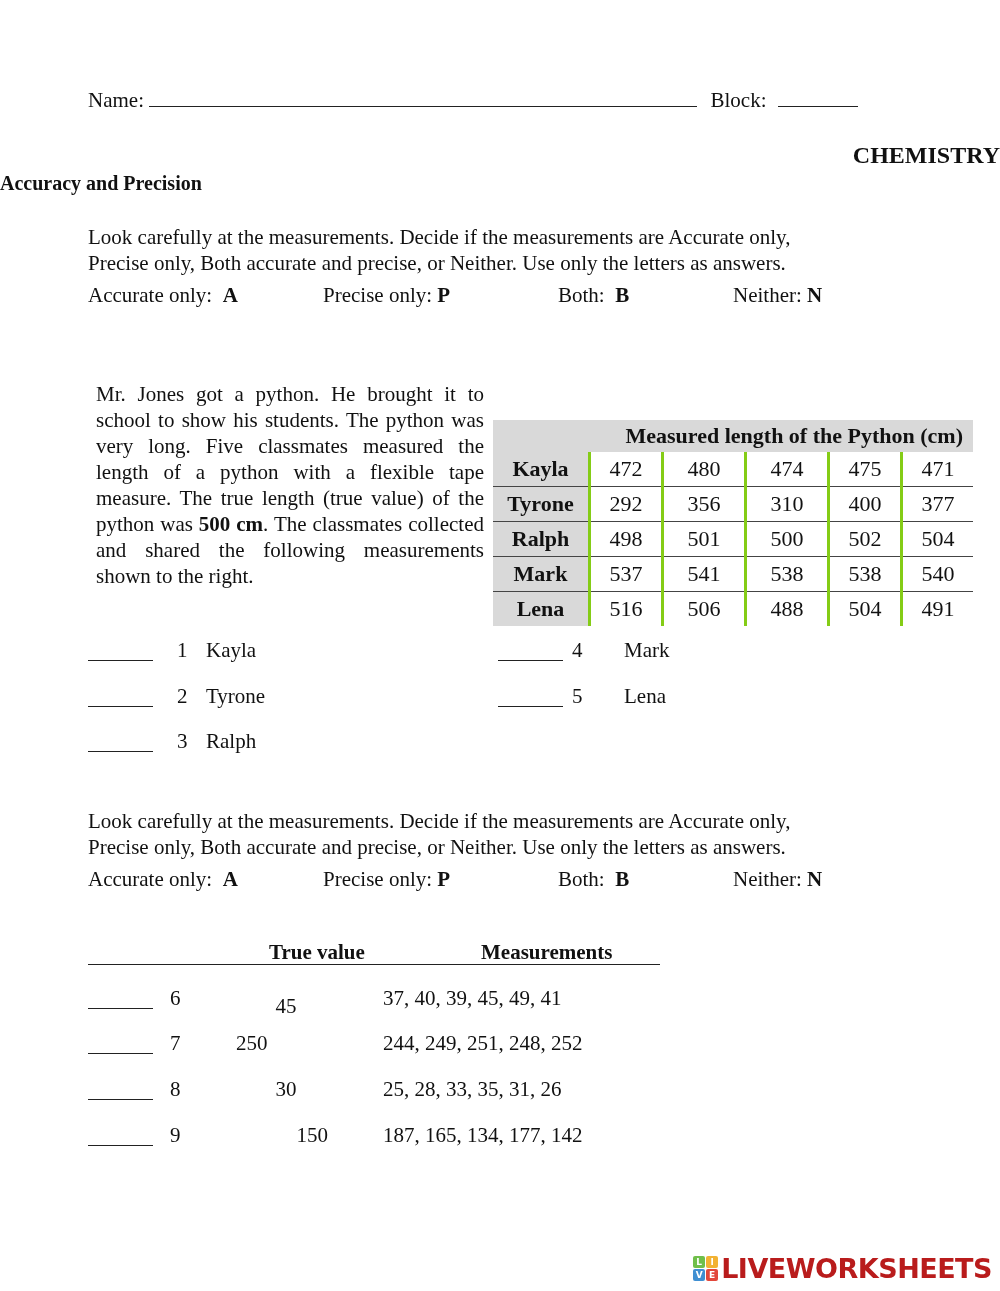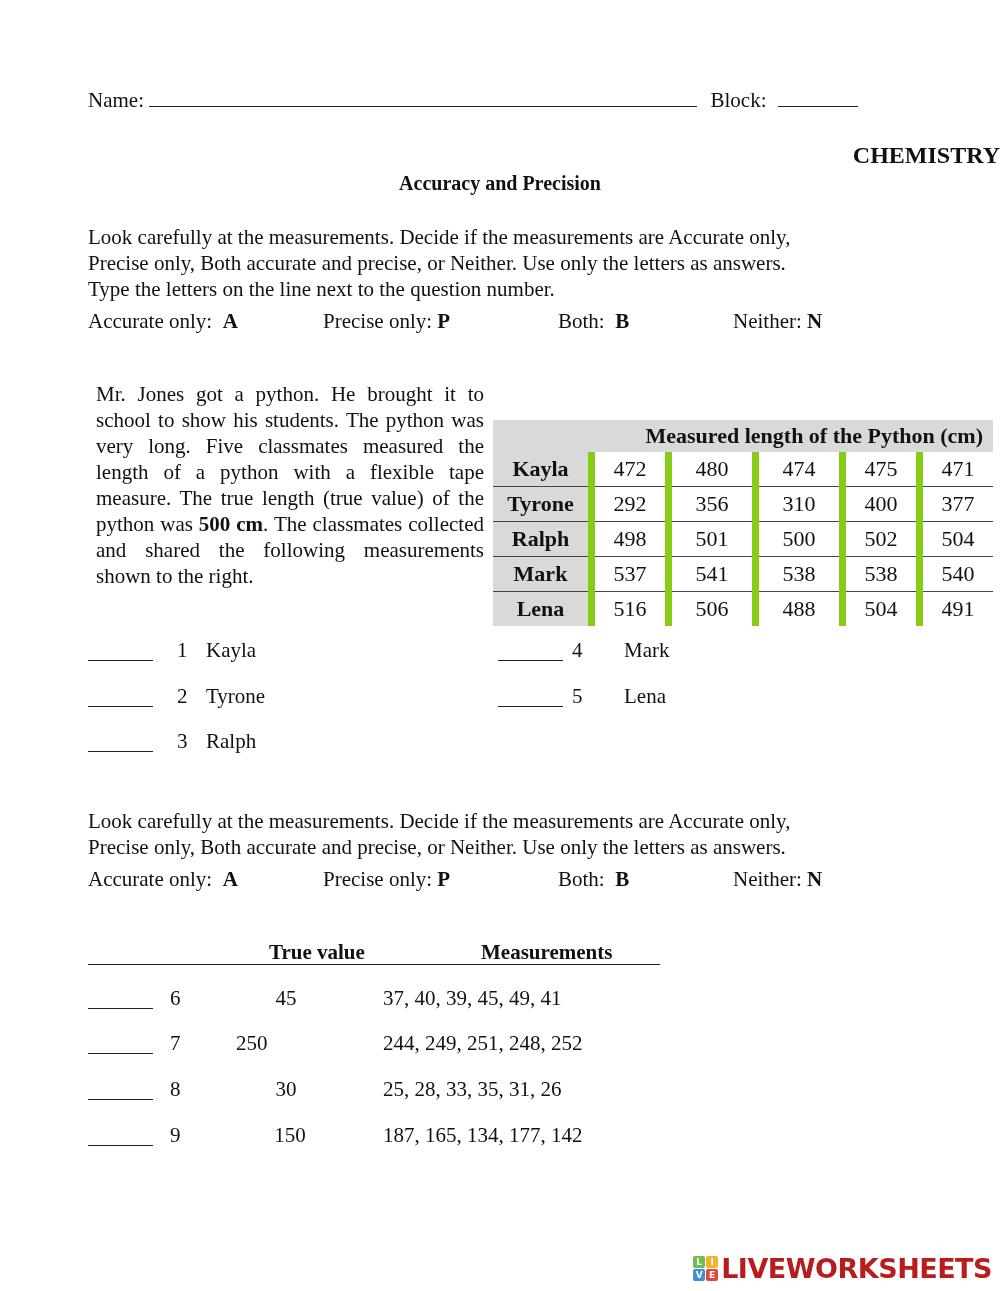--- a/index.html
+++ b/index.html
@@ -4,33 +4,33 @@
 <style>
   html, body { margin:0; padding:0; background:#ffffff; }
   body { width:1000px; height:1291px; position:relative; overflow:hidden;
          font-family:"Liberation Serif", serif; color:#111; font-size:21px; }
   .abs { position:absolute; }
   .line-blank { display:inline-block; border-bottom:1.5px solid #222; height:18px; vertical-align:baseline; }
 
   
   #name-row { left:88px; top:88px; white-space:nowrap; }
   #title { left:0; width:1000px; top:142px; text-align:right; font-weight:bold; font-size:24px; }
-  #subtitle { left:0; width:1000px; top:172px; text-align:center; font-weight:bold; font-size:20px; }
+  #subtitle { left:0; width:1000px; top:172px; font-weight:bold; font-size:20px; }
 
   .instr { left:88px; width:820px; line-height:26px; }
   .key-row { position:relative; height:26px; white-space:nowrap; }
   .key-row span.k { position:absolute; top:6px; }
 
   
   #story { left:96px; top:381px; width:388px; line-height:26px; text-align:justify; }
 
   
   #ptable { left:493px; top:380px; border-collapse:collapse; font-size:22px;margin-top:40px; }
   #ptable th.hdr { background:#d9d9d9; font-weight:bold; height:32px; padding:0 10px 0 0; text-align:right; }
-  #ptable td { height:34px; text-align:center; border-bottom:1px solid #444; border-left:7px solid #84cc16; padding:0; }
+  #ptable td { height:34px; text-align:center; border-bottom:1px solid #444; border-left:3px solid #84cc16; padding:0; }
   #ptable td.nm { background:#d9d9d9; font-weight:bold; width:95px; border-left:none; }
   #ptable tr:last-child td { border-bottom:none; }
   #ptable td.v { width:70px; }
   #ptable td.v2 { width:80px; }
 
   
   .qrow { position:absolute; white-space:nowrap; }
   .qblank { position:absolute; width:65px; border-bottom:1.5px solid #222; top:22px; }
   .qnum { position:absolute; }
   .qname { position:absolute; }
@@ -54,21 +54,20 @@
   <span class="line-blank" style="width:548px;"></span>
   <span style="margin-left:8px;">Block:</span>
   <span class="line-blank" style="width:80px; margin-left:6px;"></span>
 </div>
 <div id="title" class="abs">CHEMISTRY</div>
 <div id="subtitle" class="abs">Accuracy and Precision</div>
 
 <div class="abs instr" style="top:224px;">
   <div>Look carefully at the measurements.   Decide if the measurements are Accurate only,</div>
   <div>Precise only, Both accurate and precise, or Neither.  Use only the letters as answers.</div>
-  <div>Type the letters on the line next to the question number.</div>
   <div class="key-row">
     <span class="k" style="left:0;"><span>Accurate only:</span>&nbsp; <b>A</b></span>
     <span class="k" style="left:235px;"><span>Precise only:</span> <b>P</b></span>
     <span class="k" style="left:470px;"><span>Both:</span>&nbsp; <b>B</b></span>
     <span class="k" style="left:645px;"><span>Neither:</span> <b>N</b></span>
   </div>
 </div>
 
 <div id="story" class="abs">
   <span>Mr. Jones got a python.  He brought it to school to show his students.   The python was very long.   Five classmates measured the length of a python with a flexible tape measure.  The true length (true value) of the python was </span><b>500 cm</b><span>.  The classmates collected and shared the following measurements shown to the right.</span>
@@ -159,39 +158,39 @@
   </div>
 </div>
 
 <div class="abs t2h" style="left:234px;">True value</div>
 <div class="abs t2h" style="left:446px;">Measurements</div>
 <div id="t2-head-rule" class="abs"></div>
 
 <div class="t2row" style="top:986px;">
   <span class="qblank" style="left:88px;"></span>
   <span class="abs" style="left:170px;">6</span>
-  <span class="abs" style="left:236px; width:100px; text-align:center;">45</span>
+  <span class="abs" style="left:236px; width:100px; text-align:center;margin-top:8px;">45</span>
   <span class="abs" style="left:383px;">37, 40, 39, 45, 49, 41</span>
 </div>
 <div class="t2row" style="top:1031px;">
   <span class="qblank" style="left:88px;"></span>
   <span class="abs" style="left:170px;">7</span>
   <span class="abs" style="left:236px; width:100px; text-align:left;">250</span>
   <span class="abs" style="left:383px;">244, 249, 251, 248, 252</span>
 </div>
 <div class="t2row" style="top:1077px;">
   <span class="qblank" style="left:88px;"></span>
   <span class="abs" style="left:170px;">8</span>
   <span class="abs" style="left:236px; width:100px; text-align:center;">30</span>
   <span class="abs" style="left:383px;">25, 28, 33, 35, 31, 26</span>
 </div>
 <div class="t2row" style="top:1123px;">
   <span class="qblank" style="left:88px;"></span>
   <span class="abs" style="left:170px;">9</span>
-  <span class="abs" style="left:240px; width:100px; text-align:center;">150</span>
+  <span class="abs" style="left:228px; width:100px; text-align:right;">150</span>
   <span class="abs" style="left:383px;">187, 165, 134, 177, 142</span>
 </div>
 
 <div id="logo" class="abs">
   <div class="tiles">
     <span class="tile" style="background: rgb(111, 191, 74);">L</span>
     <span class="tile" style="background: rgb(242, 178, 51);">I</span>
     <span class="tile" style="background: rgb(63, 143, 210);">V</span>
     <span class="tile" style="background: rgb(226, 71, 59);">E</span>
   </div>

